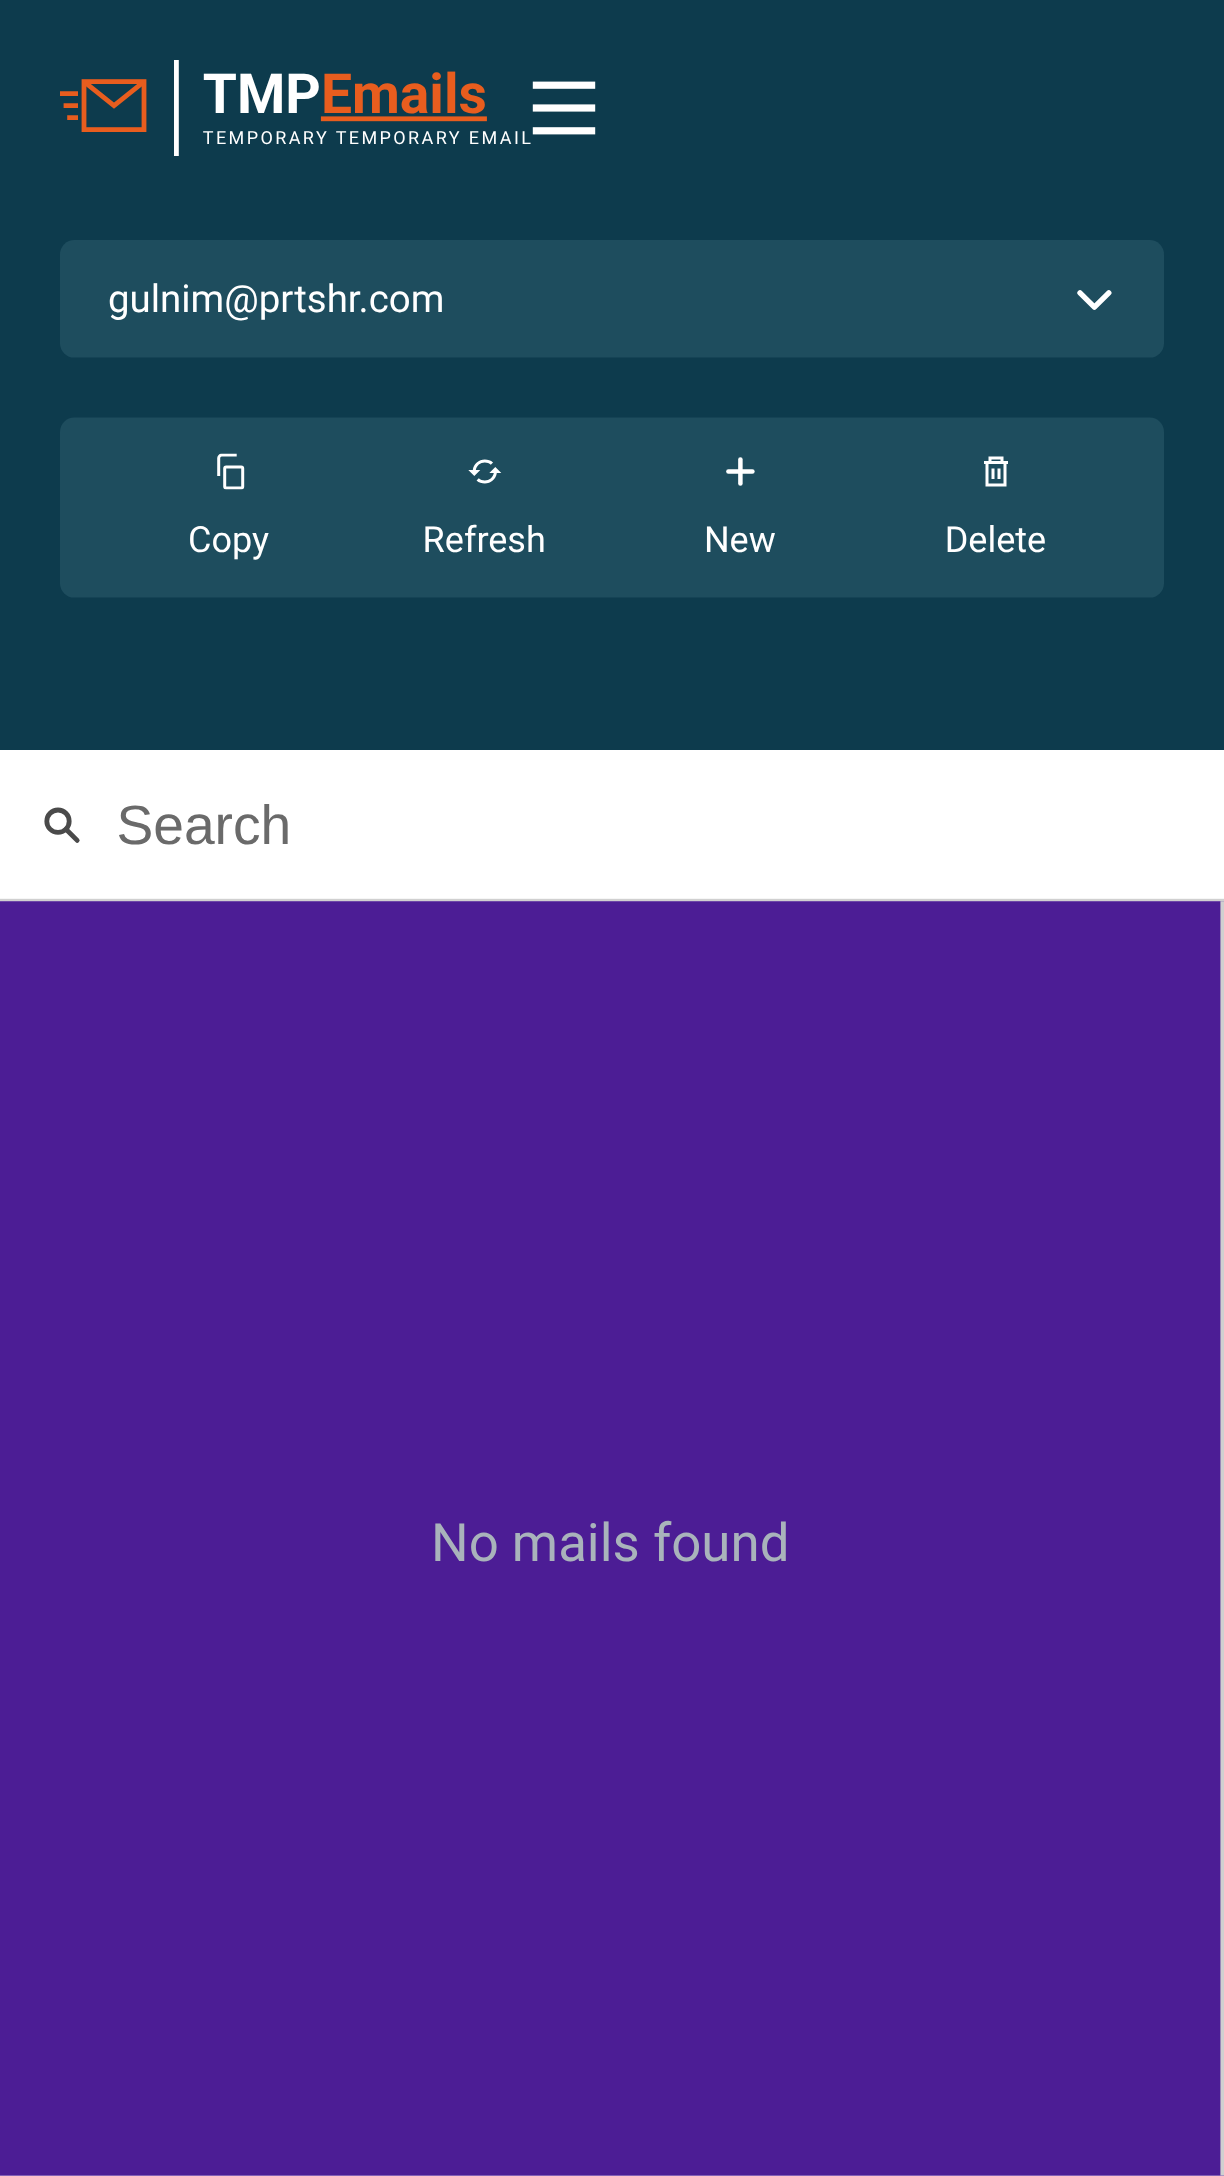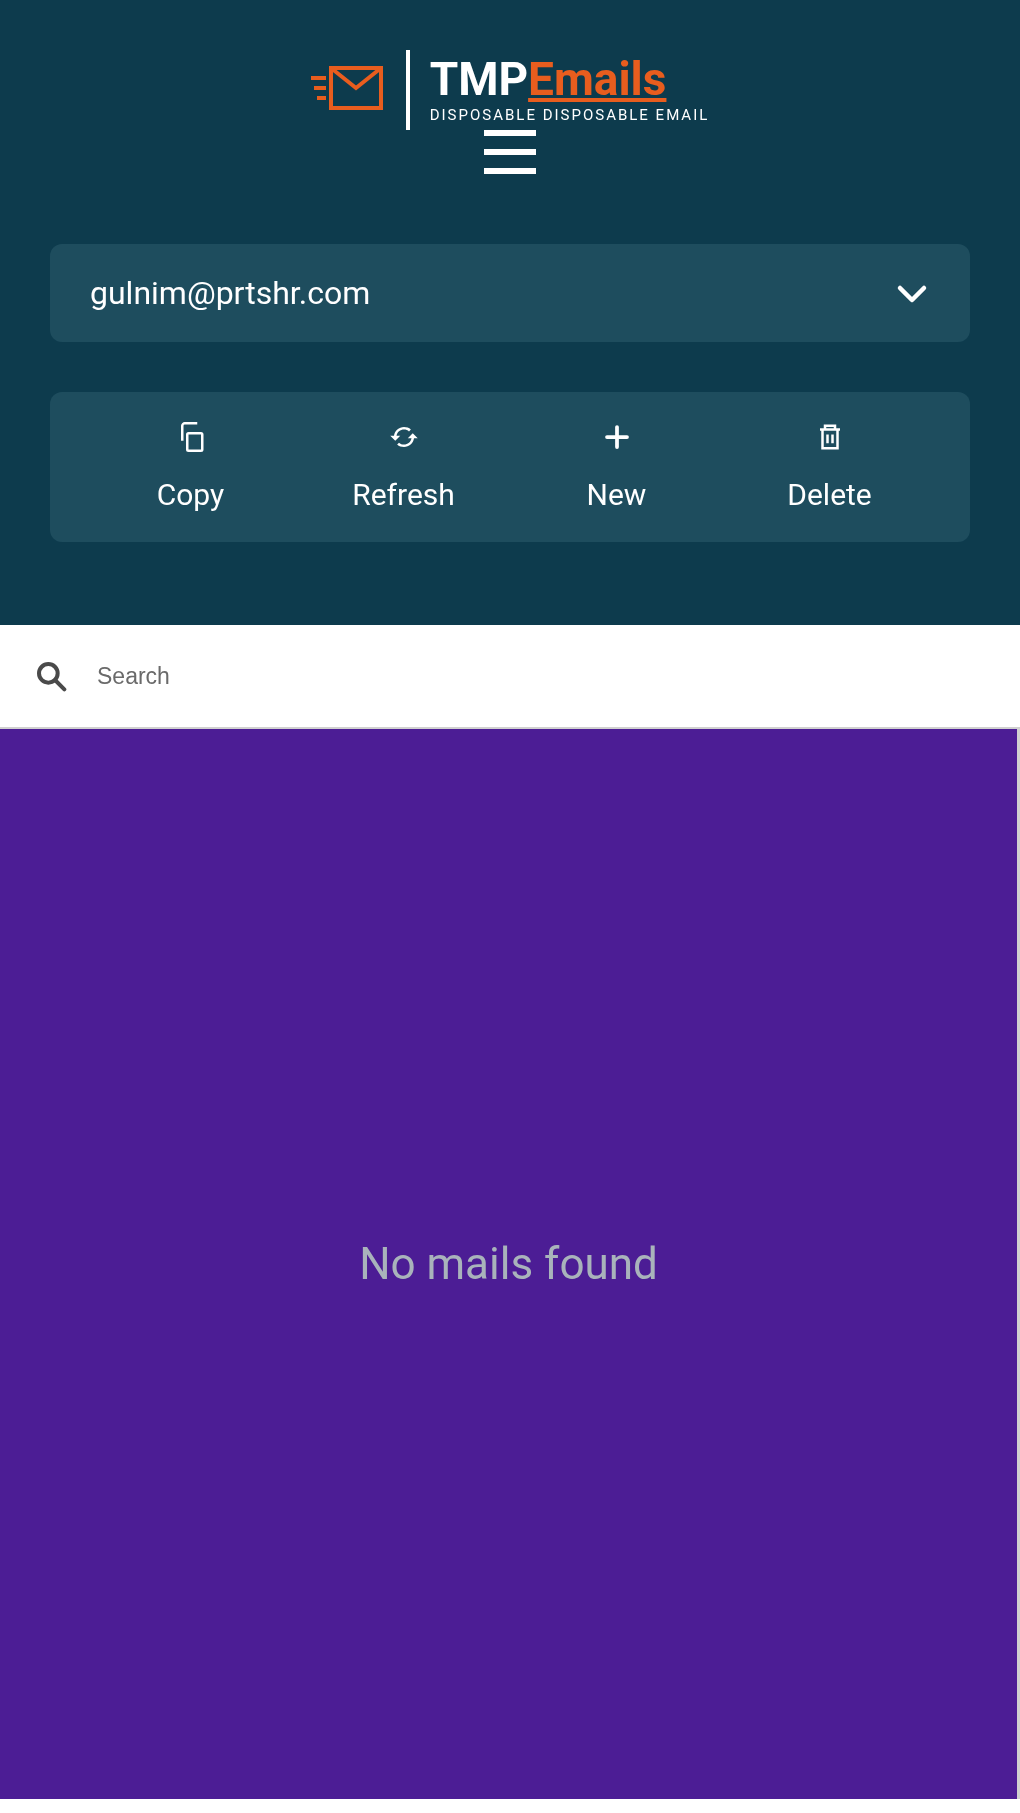--- a/index.html
+++ b/index.html
@@ -16,21 +16,20 @@
     }
     .header {
       background: #0d3b4d;
       padding: 50px;
       height: 625px;
     }
     .top-bar {
       display: flex;
       align-items: center;
       margin-bottom: 70px;
-      flex-direction: column;
     }
     .logo {
       display: flex;
       align-items: center;
       gap: 10px;
     }
     .logo-icon {
       width: 75px;
       height: 55px;
       position: relative;
@@ -125,21 +124,21 @@
       border-bottom: 2px solid #d0d0d0;
     }
     .search-icon {
       width: 32px;
       height: 32px;
       flex-shrink: 0;
     }
     .search-input {
       border: none;
       outline: none;
-      font-size: 23px;
+      font-size: 46px;
       color: #5a5a5a;
       width: 100%;
       background: transparent;
     }
     .search-input::placeholder {
       color: #6a6a6a;
     }
     .content-area {
       background: #4c1d95;
       height: 1070px;
@@ -174,21 +173,21 @@
           <line x1="3" y1="25" x2="15" y2="25" stroke="#e85d1e" stroke-width="4"></line>
           <line x1="6" y1="35" x2="15" y2="35" stroke="#e85d1e" stroke-width="4"></line>
         </svg>
       </div>
       <div class="logo-divider"></div>
       <div class="logo-text-wrapper">
         <div class="logo-title">
           <span class="logo-tmp">TMP</span>
             <span class="logo-emails">Emails</span>
         </div>
-        <div class="logo-subtitle">DISPOSABLE DISPOSABLE EMAIL</div>
+        <div class="logo-subtitle">TEMPORARY TEMPORARY EMAIL</div>
       </div>
     </div>
     <div class="hamburger">
       <div class="hamburger-line"></div>
       <div class="hamburger-line"></div>
       <div class="hamburger-line"></div>
     </div>
   </div>
 
   <div class="email-selector">

